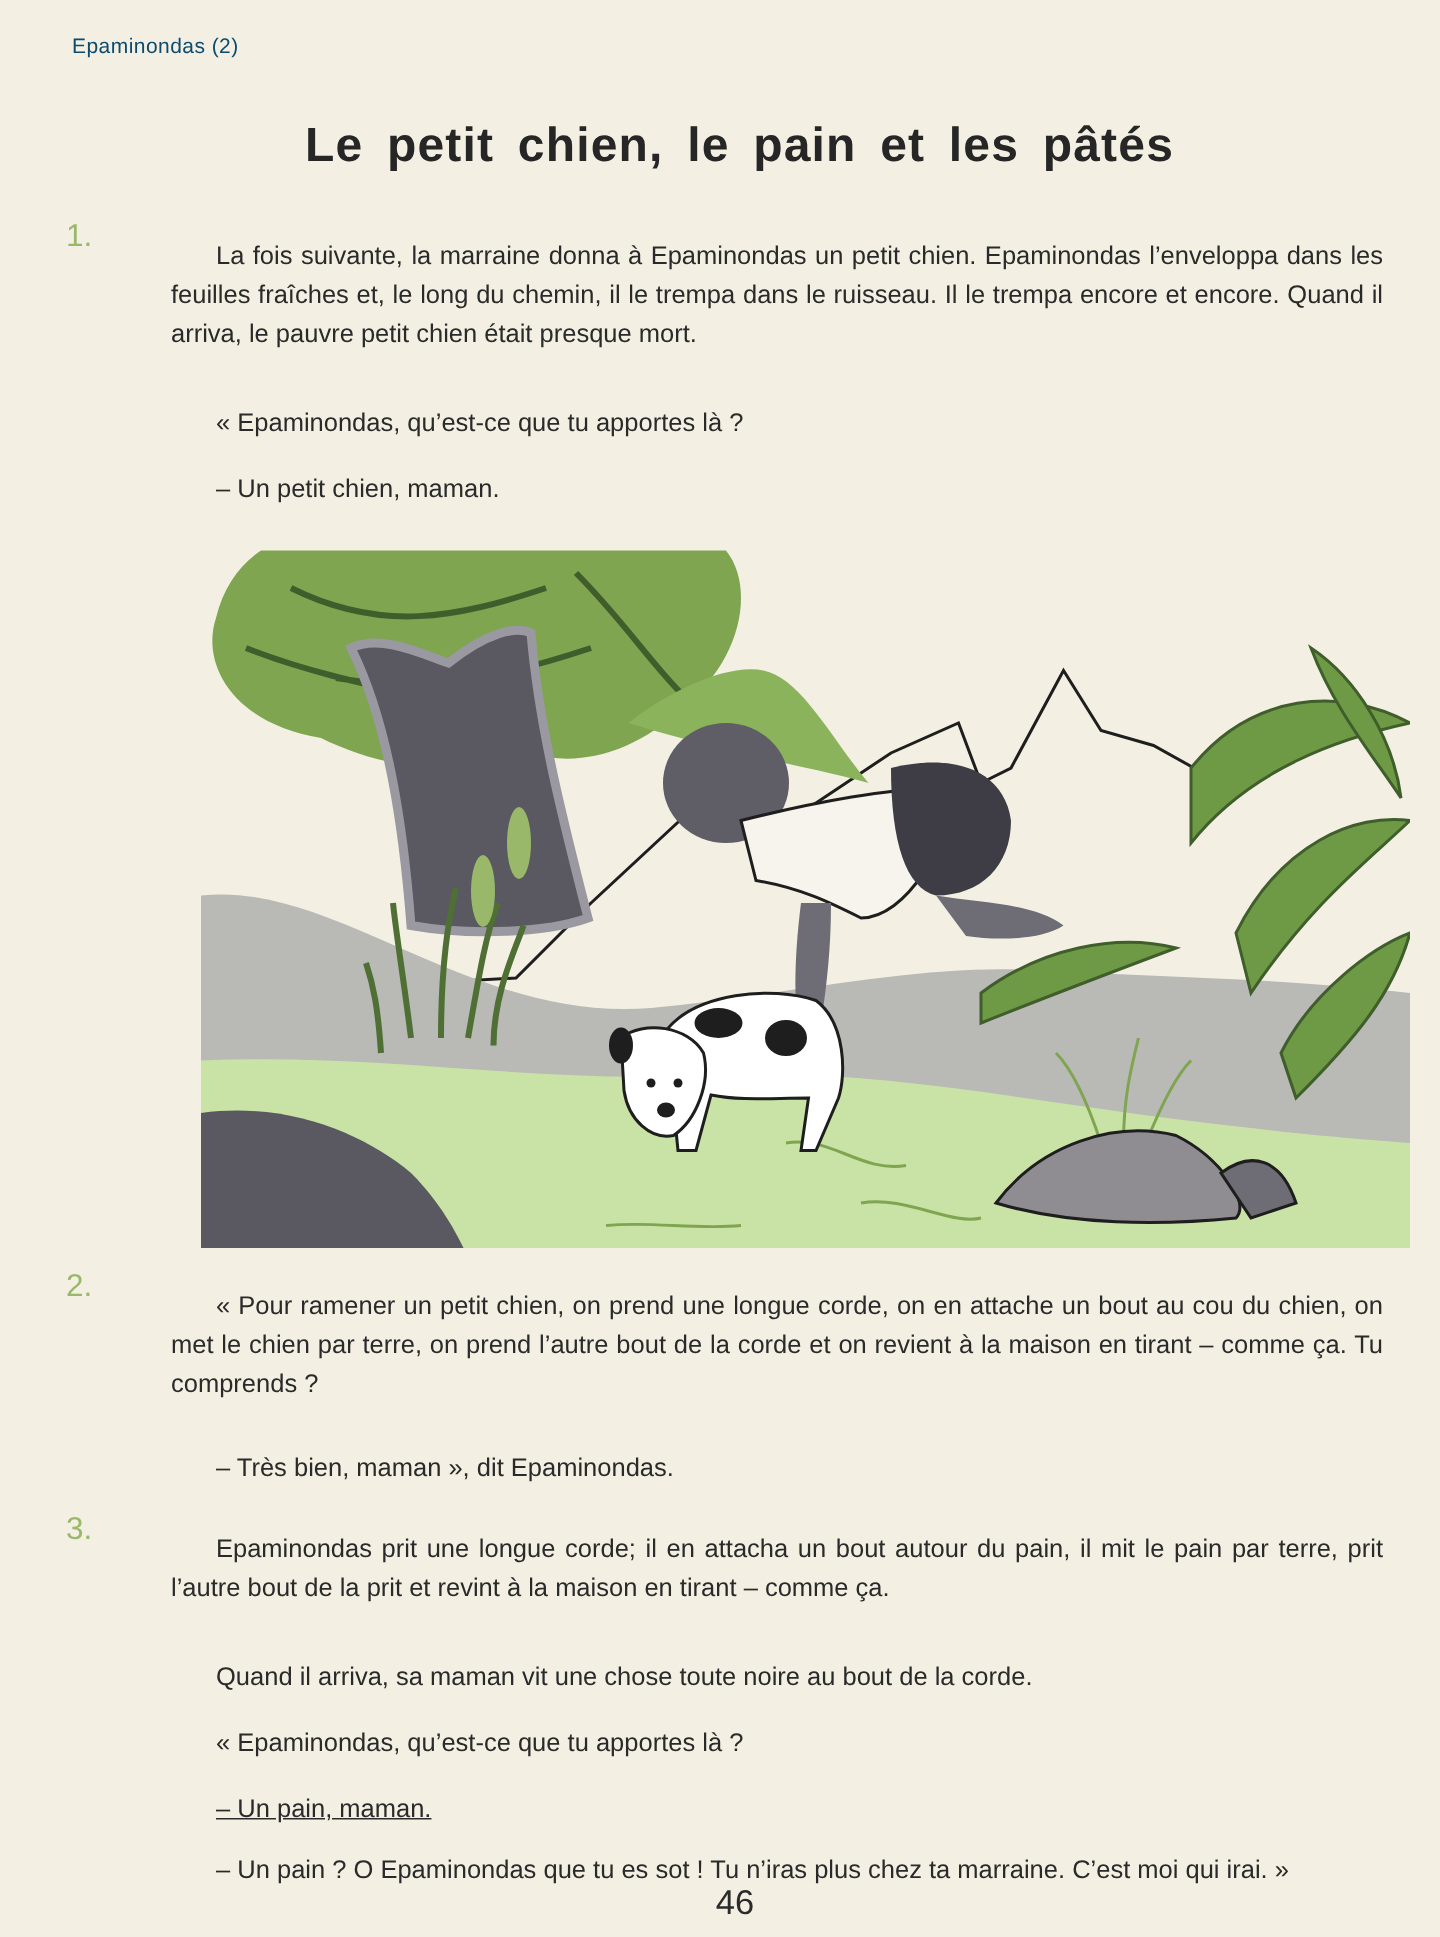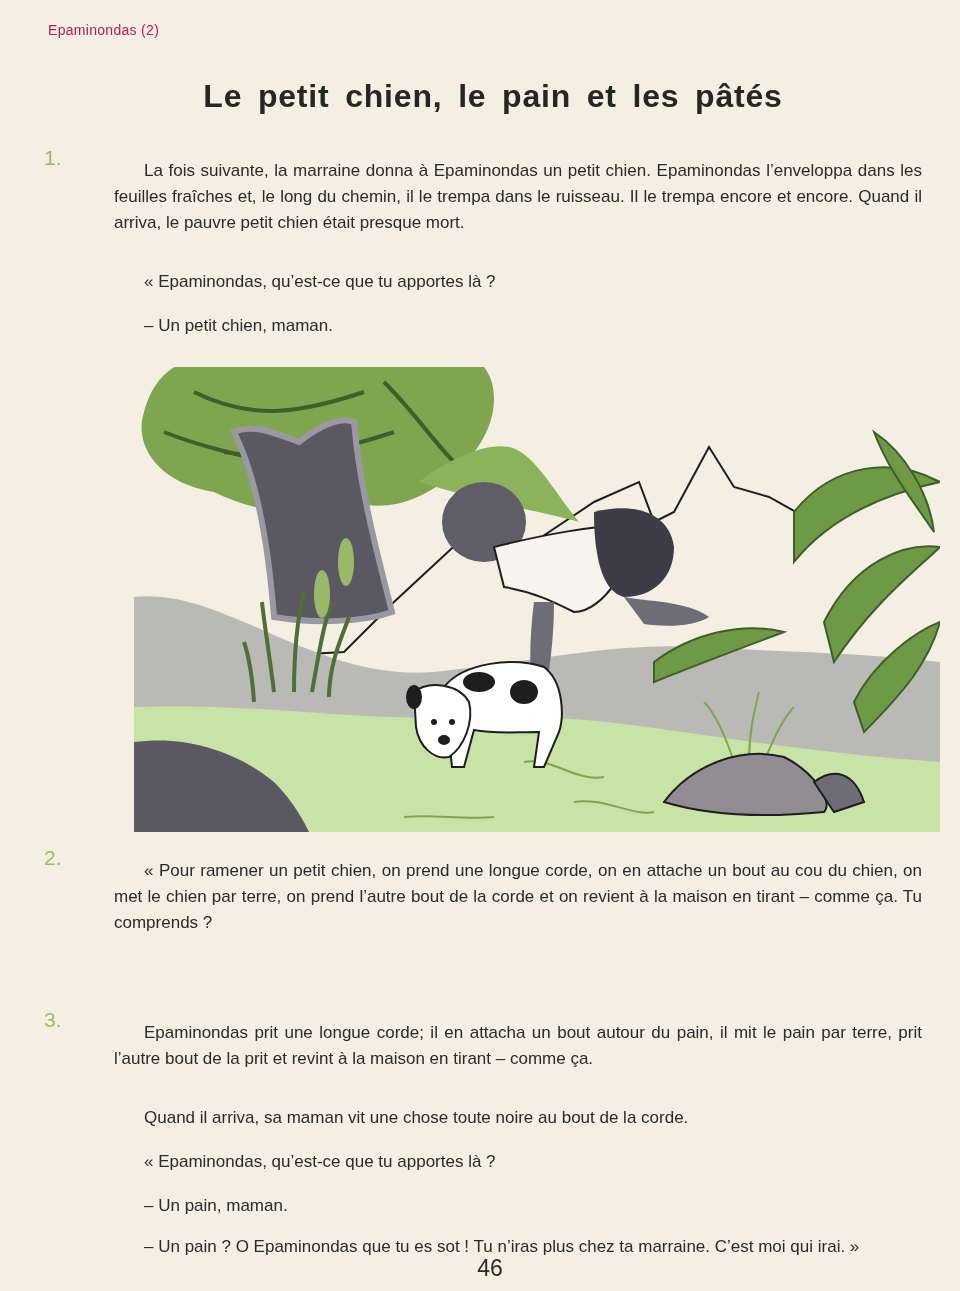--- a/index.html
+++ b/index.html
@@ -6,21 +6,21 @@
   body {
     width: 960px; height: 1291px; overflow: hidden;
     background: #f3f0e3;
     font-family: "Liberation Sans", sans-serif;
     color: #2a2a2a;
     position: relative;
   }
   .page { position: absolute; inset: 0; }
   .running-header {
     position: absolute; left: 48px; top: 22px;
-    font-size: 14px; letter-spacing: 0.3px; color: #be185d;
+    font-size: 14px; letter-spacing: 0.3px; color: #0c4a6e;
   }
   .title {
     position: absolute; left: 0; width: 986px; top: 78px;
     text-align: center; font-size: 32px; font-weight: bold;
     letter-spacing: 0.8px; word-spacing: 6px; color: #262626;
     transform: scaleX(1.0);
   }
   .section { position: absolute; left: 102px; width: 832px; }
   .num {
     position: absolute; left: -58px; top: 0;
@@ -120,27 +120,28 @@
     </g>
 
     <path d="M530,440 C560,400 610,385 650,395 C680,410 700,440 690,450 C640,455 580,455 530,440 Z" fill="#8f8d92" stroke="#1e1e1e" stroke-width="2"></path>
     <path d="M680,420 C700,405 720,410 730,440 L700,450 Z" fill="#6e6c74" stroke="#1e1e1e" stroke-width="2"></path>
   </svg>
 
   <div class="section" style="top:846px;">
     <span class="num">2.</span>
     <p class="para indent">« Pour ramener un petit chien, on prend une longue corde, on en attache un bout au cou du chien, on met le chien par terre, on prend l’autre bout de la corde et on revient à la maison en tirant – comme ça. Tu comprends ?</p>
     <div class="gap"></div>
+    <p class="para indent">– Très bien, maman », dit Epaminondas.</p>
     <div class="gap"></div>
   </div>
 
   <div class="section" style="top:1008px;">
     <span class="num">3.</span>
     <p class="para indent">Epaminondas prit une longue corde; il en attacha un bout autour du pain, il mit le pain par terre, prit l’autre bout de la prit et revint à la maison en tirant – comme ça.</p>
     <div class="gap"></div>
     <p class="para indent" style="line-height:32px;">Quand il arriva, sa maman vit une chose toute noire au bout de la corde.</p>
     <p class="para indent" style="line-height:32px;">« Epaminondas, qu’est-ce que tu apportes là ?</p>
-    <p class="para indent" style="line-height:32px;">– Un pain, maman.</p>
+    <p class="para indent" style="line-height:32px;text-decoration:underline;">– Un pain, maman.</p>
     <p class="para indent">– Un pain ? O Epaminondas que tu es sot ! Tu n’iras plus chez ta marraine. C’est moi qui irai. »</p>
   </div>
 
   <div class="page-number">46</div>
 </div>
 
 </body></html>

